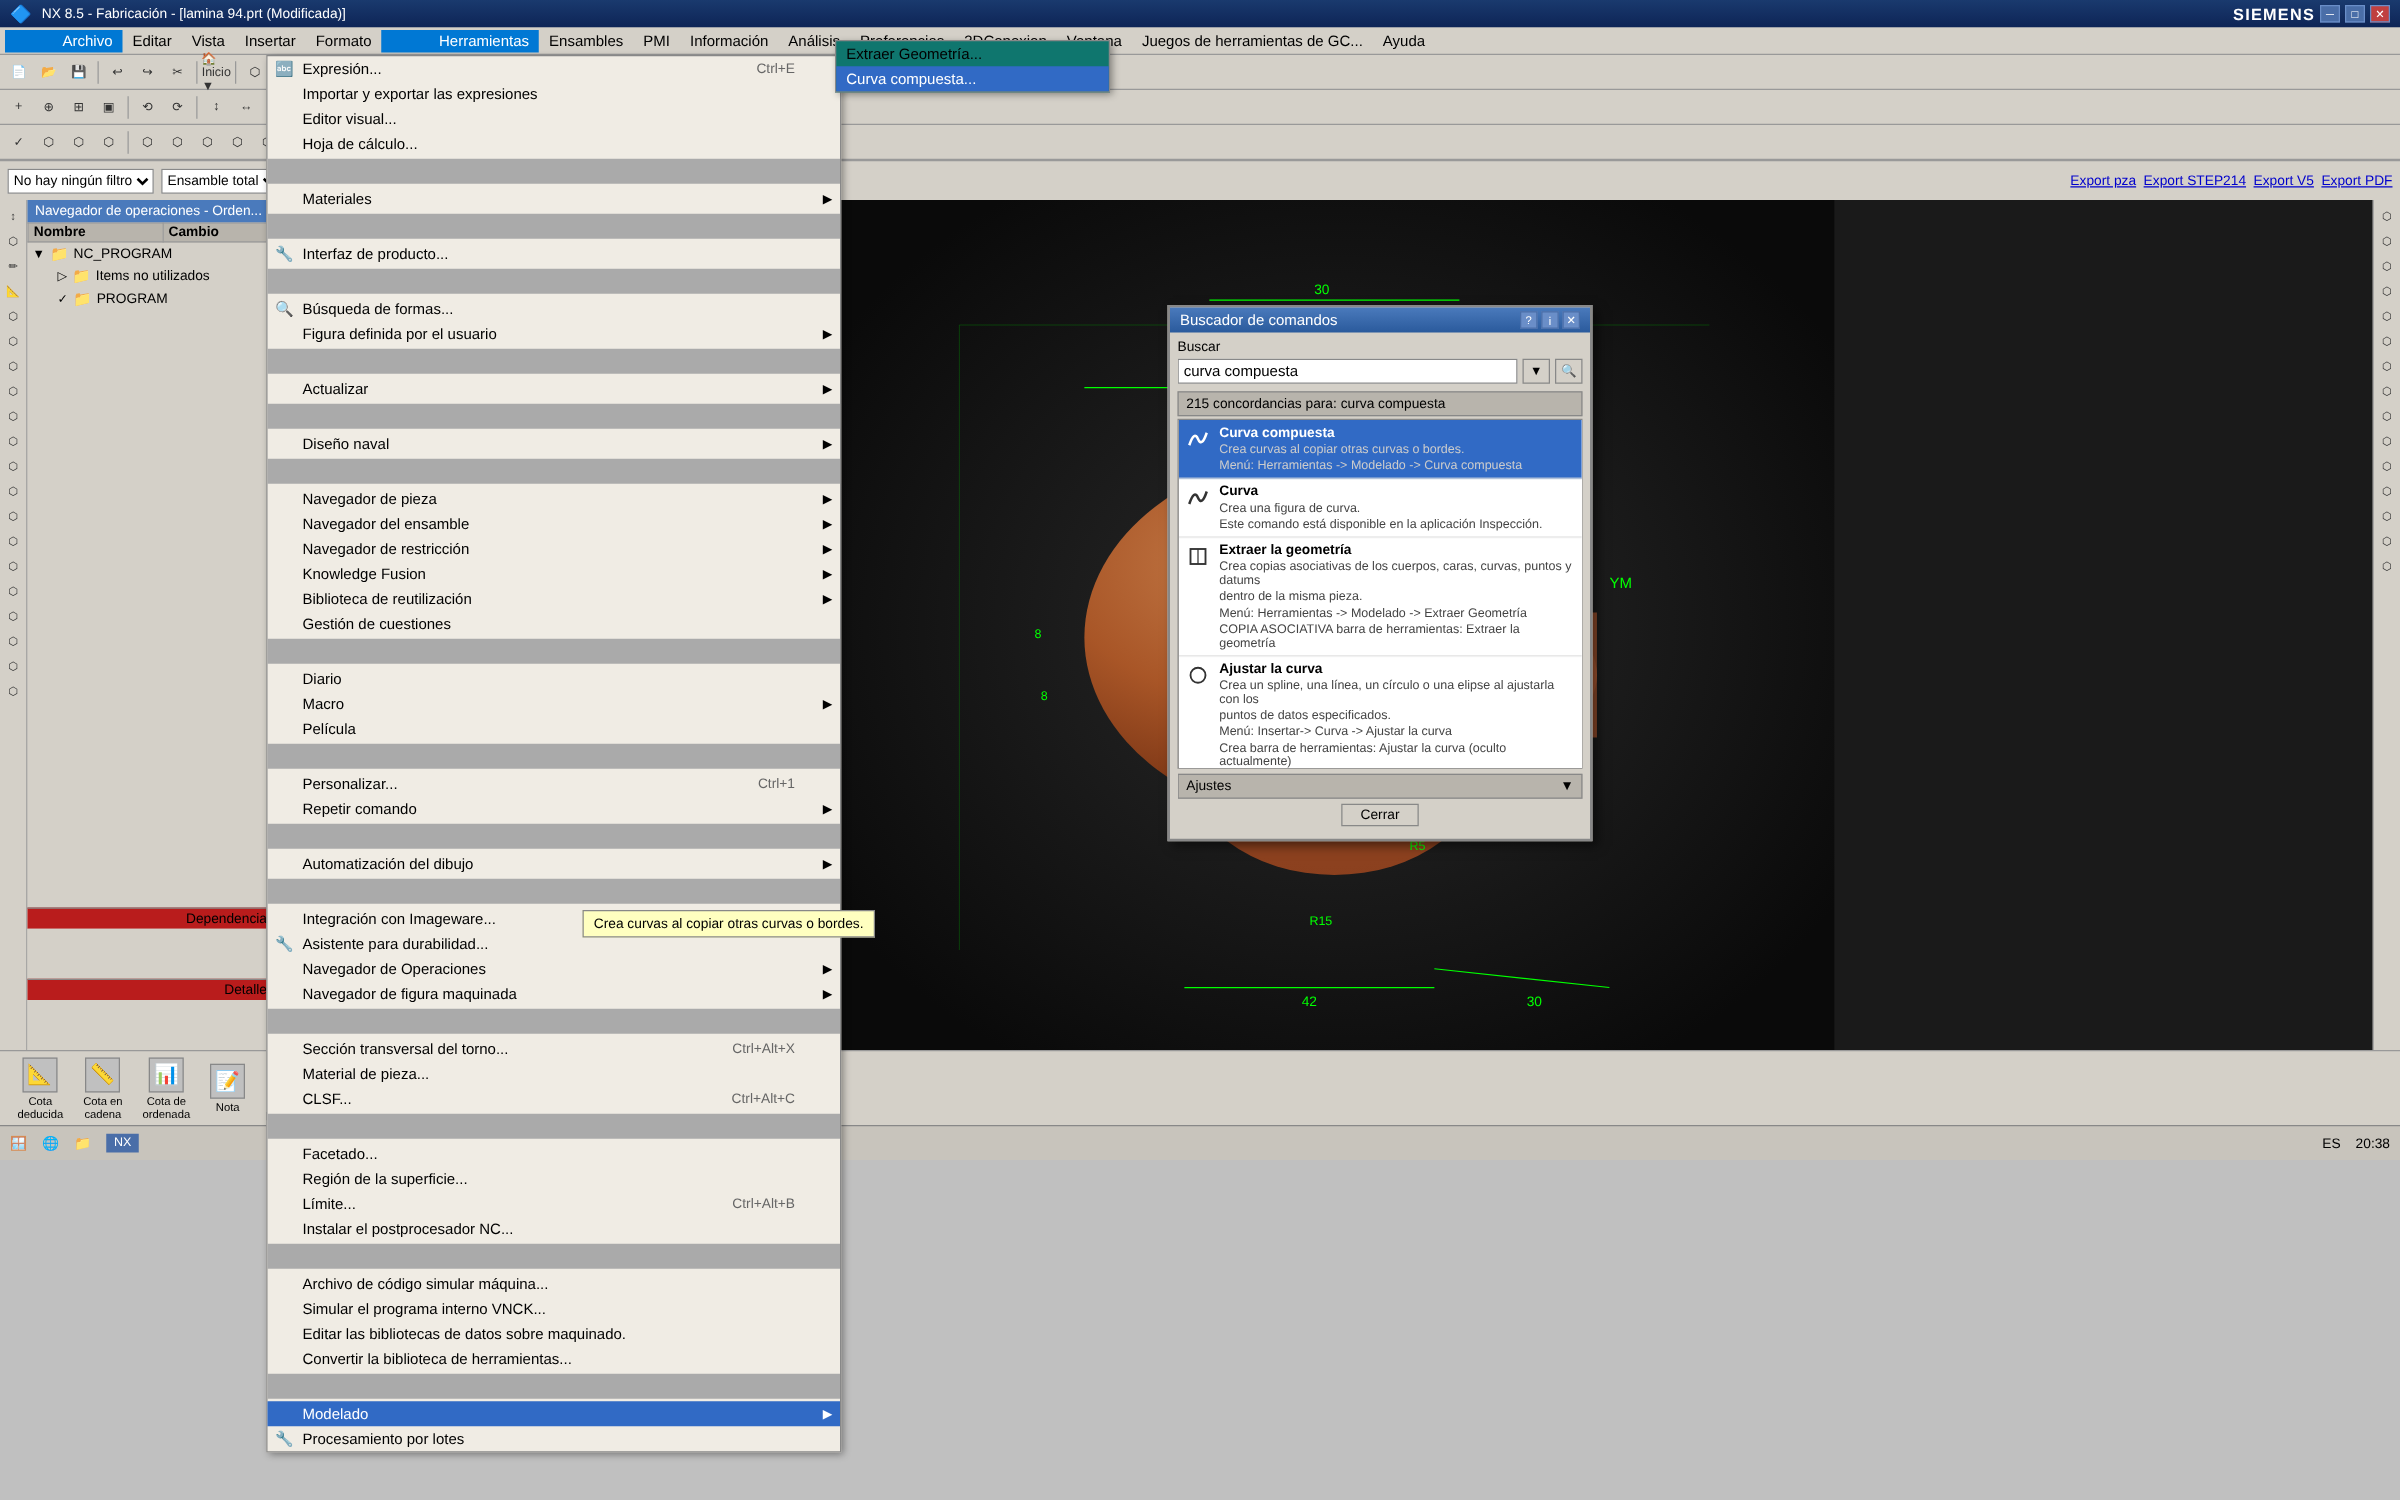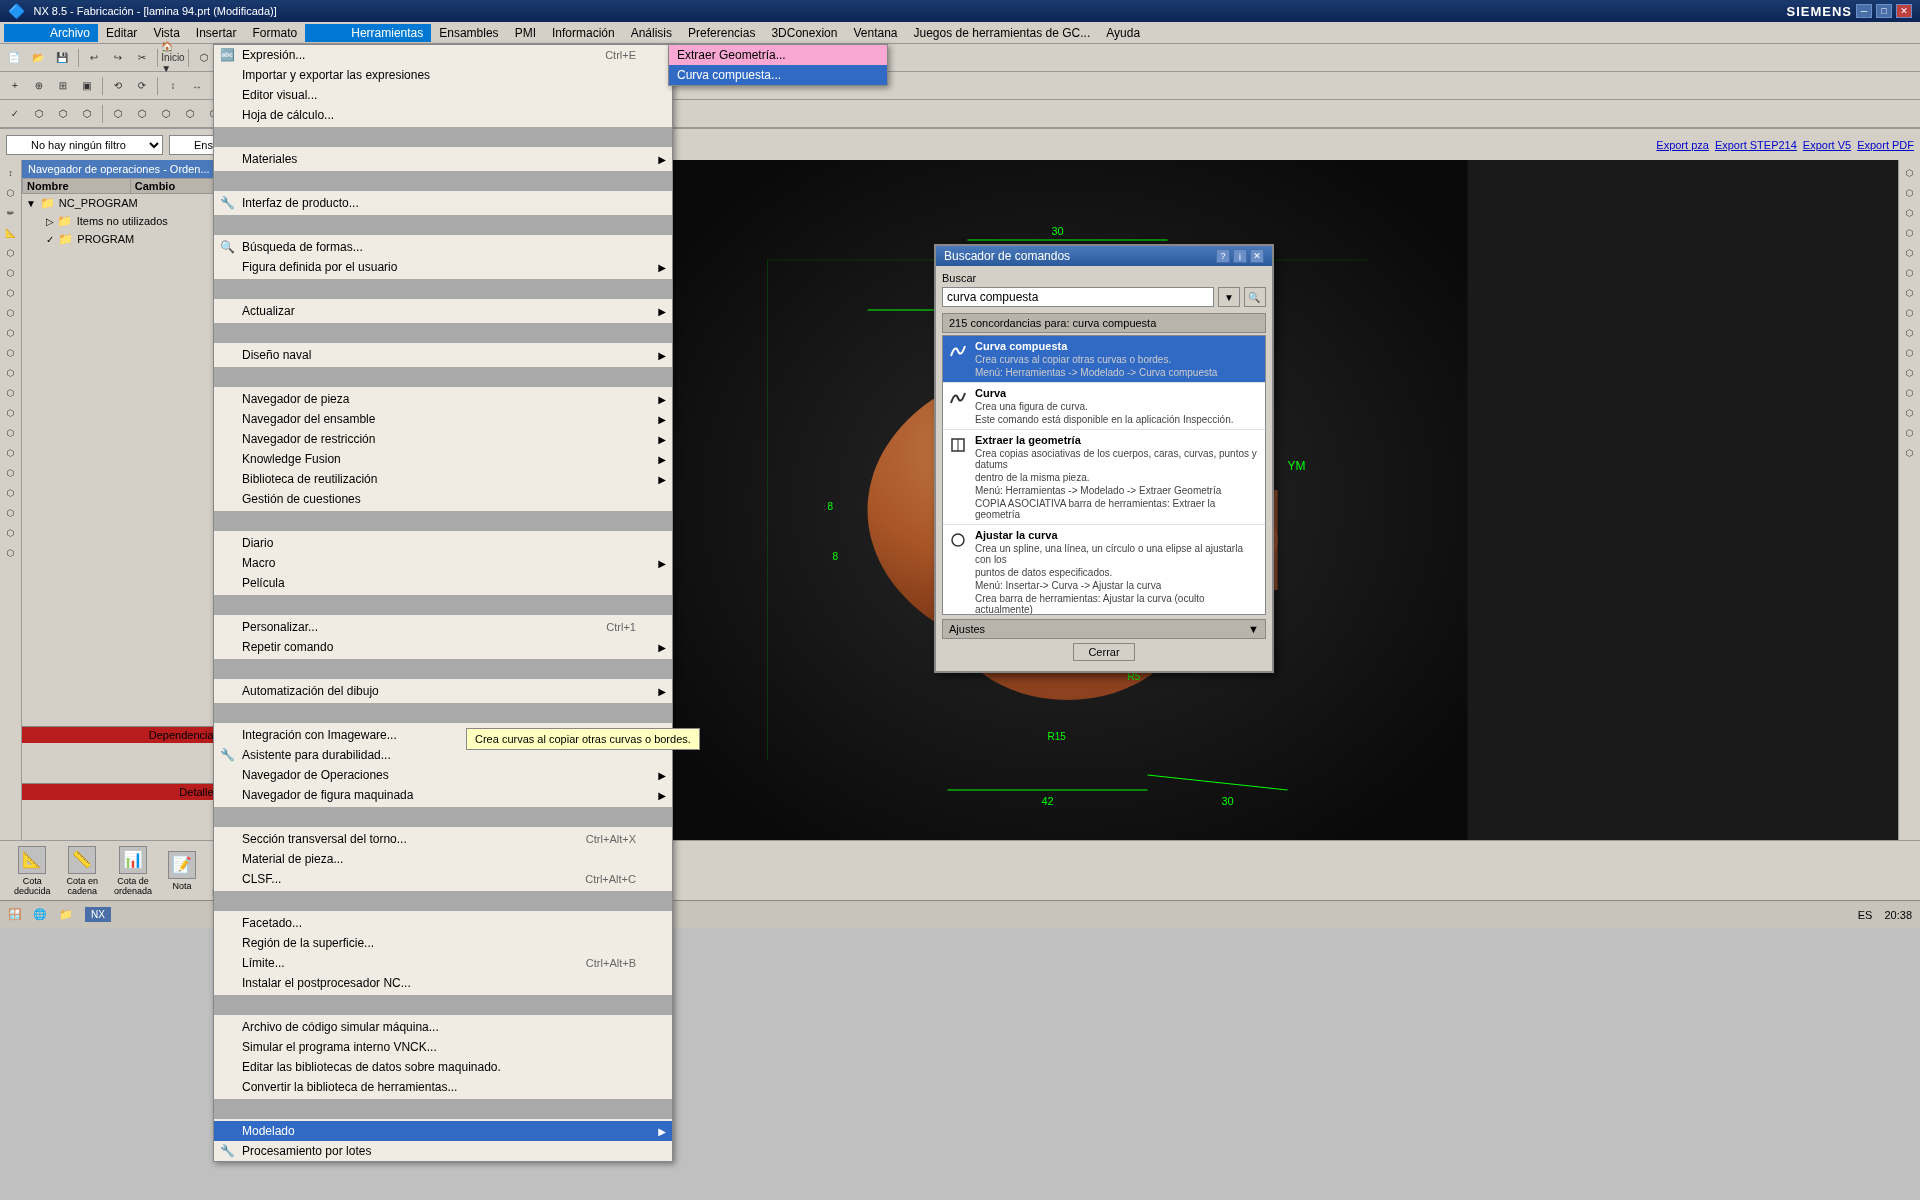--- a/index.html
+++ b/index.html
@@ -215,24 +215,24 @@
     }
     .dm-item.active { background: #316ac5; color: white; }
     .dm-item.separator { height: 1px; background: #aaa; padding: 0; margin: 2px 0; }
     .dm-item .arrow { position: absolute; right: 6px; font-size: 10px; }
     .dm-item .shortcut { position: absolute; right: 36px; color: #666; font-size: 11px; }
     .dm-icon { position: absolute; left: 4px; width: 20px; height: 20px; display: flex; align-items: center; justify-content: center; }
 
     
     #modelado-submenu {
       position: absolute;
-      top: 44px;
+      top: 32px;
       left: 668px;
       width: 220px;
-      background: #f9a8d4;
+      background: #0f766e;
       border: 1px solid #888;
       box-shadow: 2px 2px 6px rgba(0,0,0,0.4);
       z-index: 210;
     }
     .sub-item {
       display: flex;
       align-items: center;
       padding: 3px 8px;
       font-size: 12px;
       color: #000;
@@ -366,21 +366,21 @@
       display: flex;
       align-items: center;
       padding: 0 6px;
       font-size: 11px;
       gap: 6px;
     }
     .filter-select {
       height: 20px;
       border: 1px solid #888;
       background: white;
-      padding: 0 20px;
+      padding: 0 0;
       font-size: 11px;
     }
     .bottom-sep { width: 1px; height: 20px; background: #999; }
 
     
     #status-bar {
       width: 100%;
       height: 28px;
       background: #c8c4bc;
       border-top: 1px solid #888;

